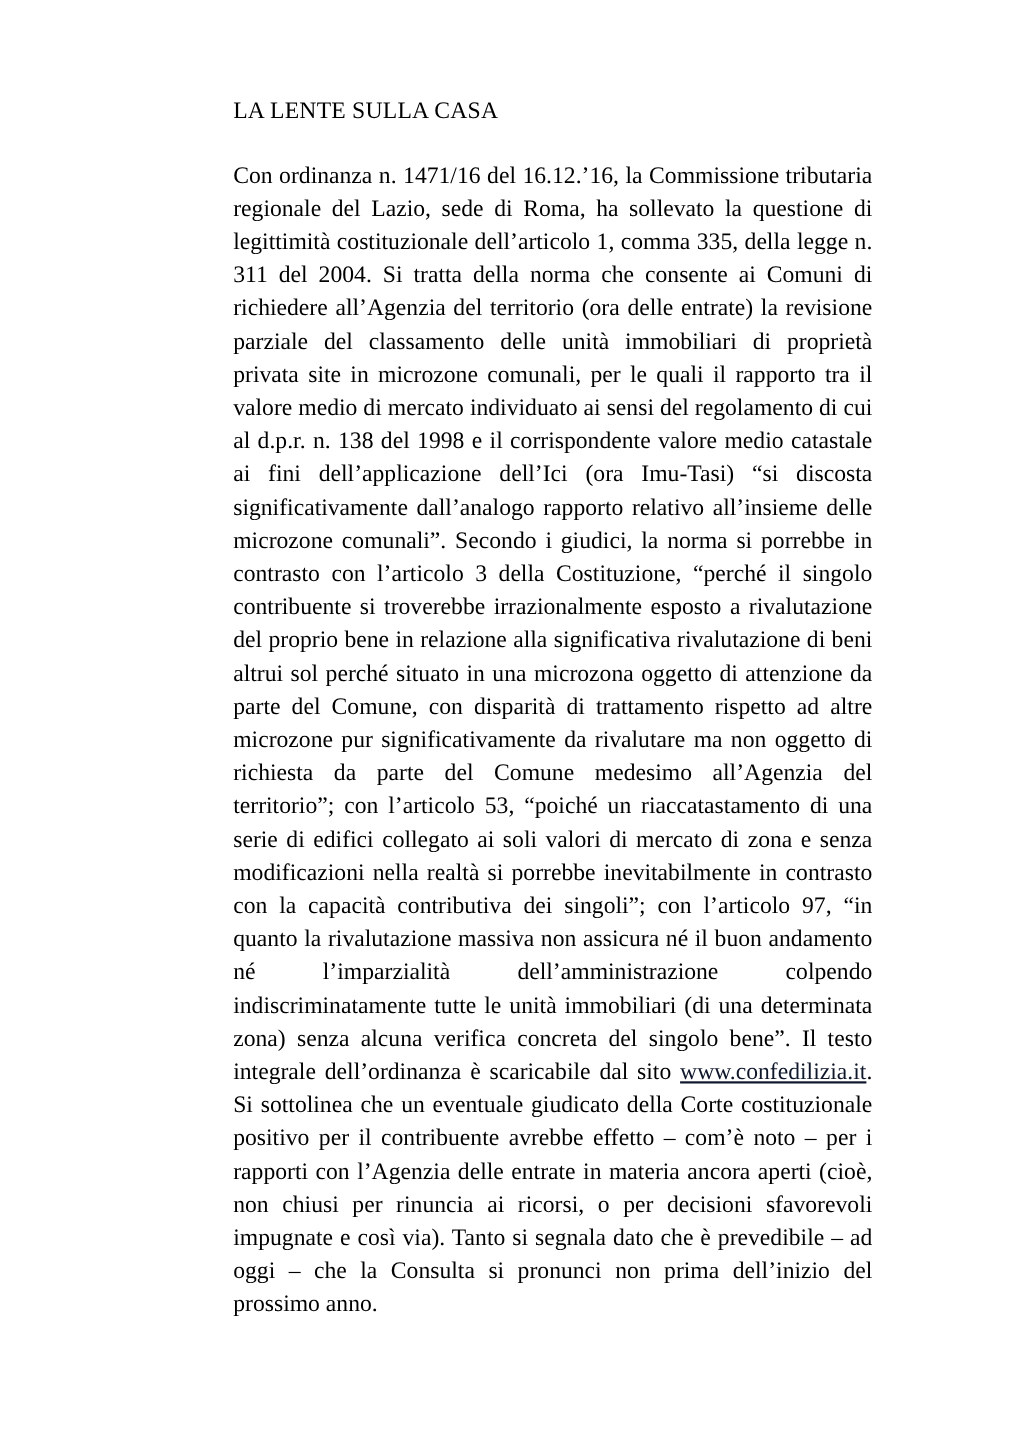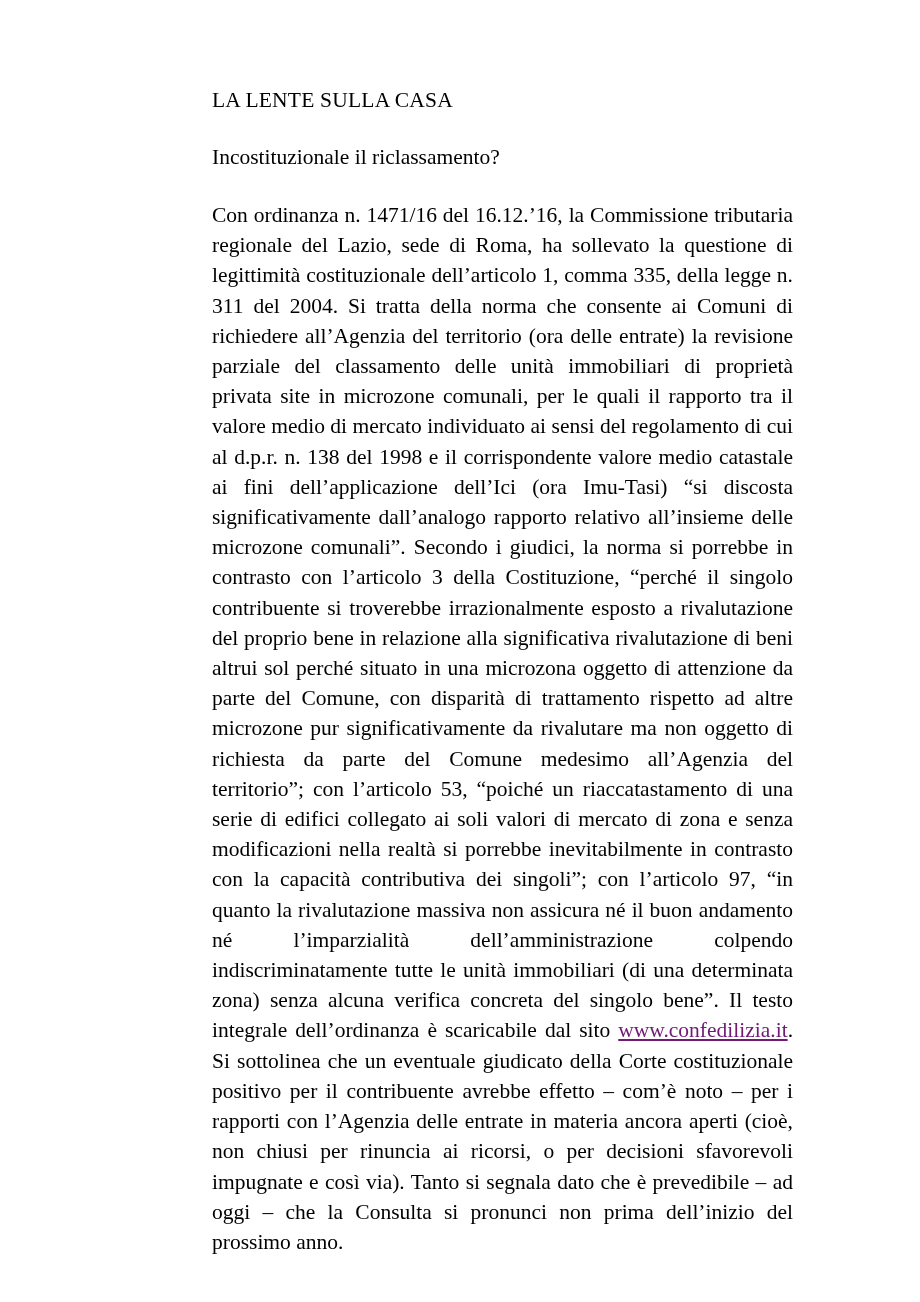--- a/index.html
+++ b/index.html
@@ -67,34 +67,33 @@
   }
   
   .body-block p.justify-all {
     text-align-last: justify;
   }
   .body-block p.flush {
     text-align-last: left;
   }
 
   a.weblink {
-    color: #701a75;
+    color: #0f172a;
     text-decoration: underline;
   }
 </style>
 </head>
 <body>
 
 <div class="page">
   <div class="content">
 
     <div class="masthead">LA LENTE SULLA CASA</div>
 
 
-    <div class="subject">Incostituzionale il riclassamento?</div>
 
     <div class="body-block">
 
       <p class="justify-all"><span>Con ordinanza n. 1471/16 del 16.12.’16, la Commissione tributaria regionale del Lazio, sede di Roma, ha sollevato la questione di legittimità costituzionale dell’articolo 1, comma 335, della legge n. 311 del 2004. Si tratta della norma che consente ai Comuni di richiedere all’Agenzia del territorio (ora delle entrate) la revisione parziale del classamento delle unità immobiliari di proprietà privata site in microzone comunali, per le quali il rapporto tra il valore medio di mercato individuato ai sensi del regolamento di cui al d.p.r. n. 138 del 1998 e il corrispondente valore medio catastale ai fini dell’applicazione dell’Ici (ora Imu-Tasi) “si discosta significativamente dall’analogo rapporto relativo all’insieme delle microzone comunali”. Secondo i giudici, la norma si porrebbe in contrasto con l’articolo 3 della Costituzione, “perché il singolo contribuente si troverebbe irrazionalmente esposto a rivalutazione del proprio bene in relazione alla significativa rivalutazione di beni altrui sol perché situato in una microzona oggetto di attenzione da parte del Comune, con disparità di trattamento rispetto ad altre microzone pur significativamente da rivalutare ma non oggetto di richiesta da parte del Comune medesimo all’Agenzia del territorio”; con l’articolo 53, “poiché un riaccatastamento di una serie di edifici collegato ai soli valori di mercato di zona e senza modificazioni nella realtà si porrebbe inevitabilmente in contrasto con la capacità contributiva dei singoli”; con l’articolo 97, “in quanto la rivalutazione massiva non assicura né il buon andamento né l’imparzialità dell’amministrazione colpendo indiscriminatamente tutte le unità immobiliari (di una determinata zona) senza alcuna verifica concreta del singolo bene”. Il testo integrale dell’ordinanza è scaricabile dal sito </span><a class="weblink" href="#">www.confedilizia.it</a><span>.</span></p>
 
       <p class="flush">Si sottolinea che un eventuale giudicato della Corte costituzionale positivo per il contribuente avrebbe effetto – com’è noto – per i rapporti con l’Agenzia delle entrate in materia ancora aperti (cioè, non chiusi per rinuncia ai ricorsi, o per decisioni sfavorevoli impugnate e così via). Tanto si segnala dato che è prevedibile – ad oggi – che la Consulta si pronunci non prima dell’inizio del prossimo anno.</p>
 
     </div>
 
   </div>

